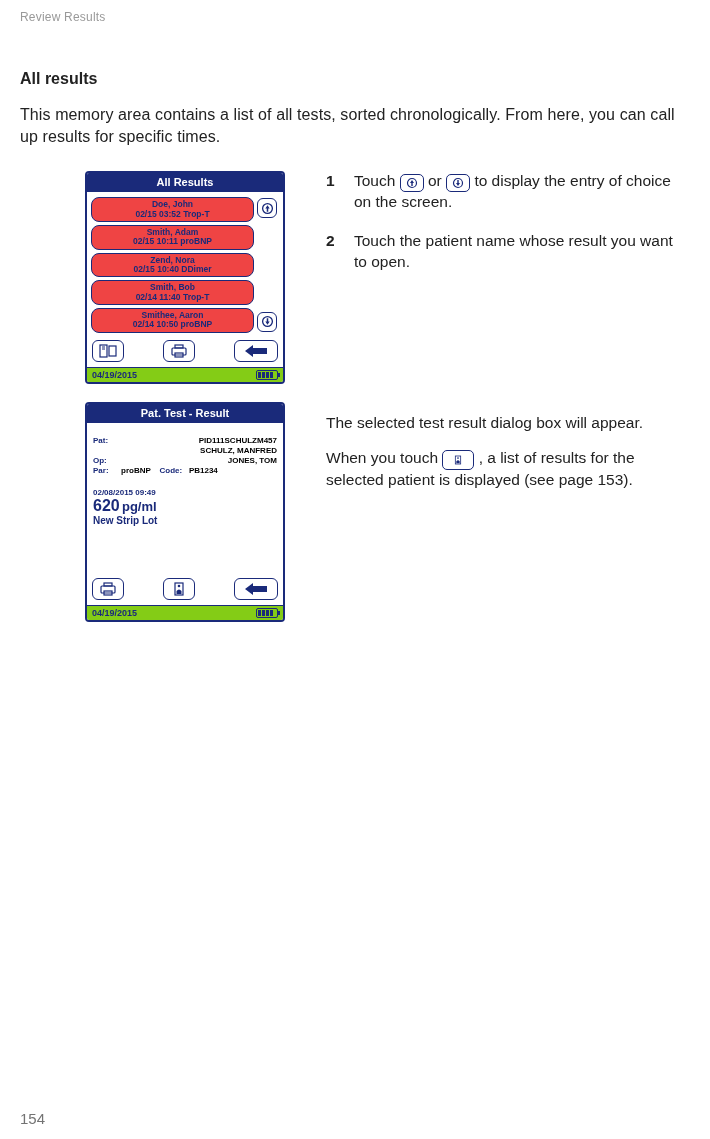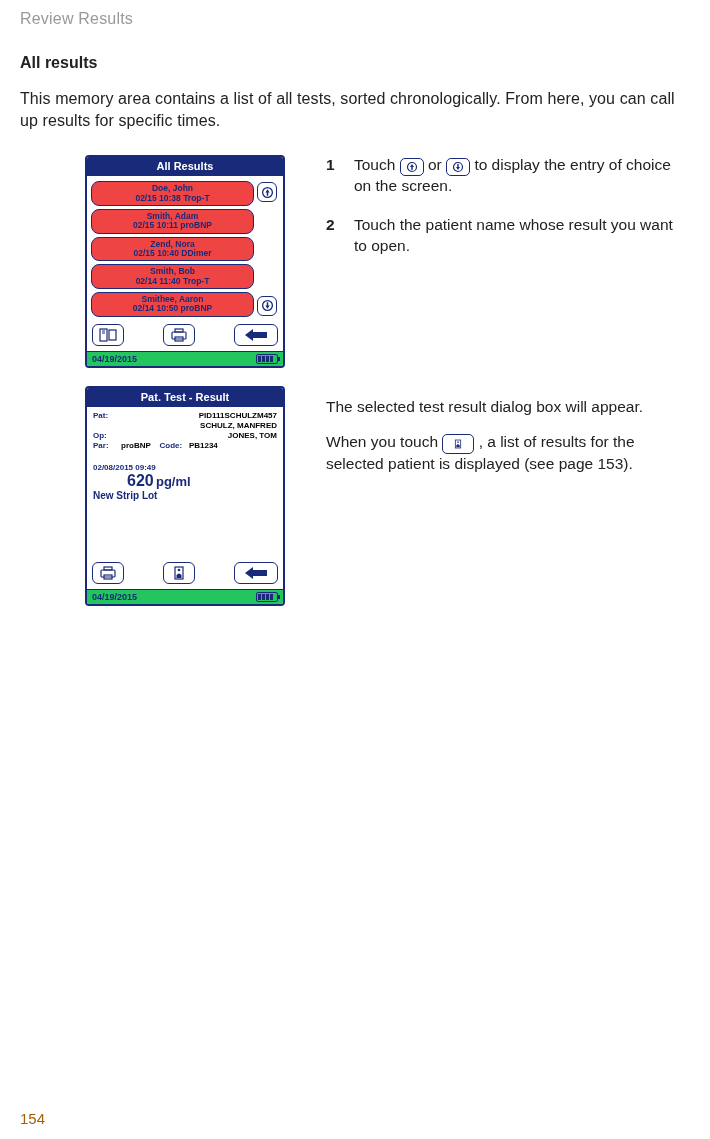--- a/index.html
+++ b/index.html
@@ -6,23 +6,23 @@
   body {
     font-family: Helvetica, Arial, sans-serif;
     width: 710px;
     height: 1139px;
     padding: 10px 20px 20px 20px;
     color: #222;
     position: relative;
   }
   .header-running {
     color: #999;
-    font-size: 16px;
+    font-size: 12px;
     font-weight: 300;
-    margin-bottom: 26px;
+    margin-bottom: 46px;
     letter-spacing: 0.2px;
   }
   .section-title {
     font-size: 16px;
     font-weight: bold;
     margin-bottom: 16px;
   }
   .intro {
     font-size: 16px;
     font-weight: 300;
@@ -150,21 +150,21 @@
     align-items: center;
     justify-content: center;
     background: #fff;
   }
   .bi.small { width: 32px; }
   .bi.back { width: 44px; }
   .bi svg { width: 18px; height: 14px; }
   .bi.back svg { width: 26px; height: 14px; }
 
   .dev-status {
-    background: #22c55e;
+    background: #84cc16;
     display: flex;
     justify-content: space-between;
     align-items: center;
     padding: 2px 5px;
     font-size: 9px;
     font-weight: bold;
     color: #1a2a7a;
     border-top: 1px solid #1a2a7a;
   }
   .batt {
@@ -184,63 +184,63 @@
     right: -3px;
     top: 2px;
     width: 2px;
     height: 4px;
     background: #1a2a7a;
   }
   .batt span { width: 3px; height: 100%; background: #1a2a7a; display:block; }
 
   
   .dev-body2 {
-    padding: 4px 6px;
+    padding: 13px 6px;
     min-height: 152px;
     font-size: 8px;
     font-weight: bold;
     color: #1a2a7a;
   }
   .kv { display: flex; gap: 4px; line-height: 1.25; }
   .kv .k { width: 24px; }
   .kv .v { flex: 1; color:#000;text-align:right; }
   .kv .v2 { flex: 1; color:#000; }
   .center-block { margin-top: 12px; color:#1a2a7a; }
   .ts { font-size: 8px; font-weight: bold; }
-  .val-big { font-size: 16px; font-weight: bold; margin-left: 34px; }
+  .val-big { font-size: 16px; font-weight: bold; }
   .unit { font-size: 13px; font-weight: bold; }
   .lotnote { font-size: 10px; font-weight: bold; }
 
   .page-num {
     position: absolute;
     bottom: 12px;
     left: 20px;
     font-size: 15px;
-    color: #a16207;
+    color: #737373;
   }
 </style>
 </head>
 <body>
 
 <div class="header-running">Review Results</div>
 
 <div class="section-title">All results</div>
 
 <p class="intro">This memory area contains a list of all tests, sorted chronologically. From here, you can call up results for specific times.</p>
 
 <div class="columns">
   <div class="left-col">
 
     <div class="device">
       <div class="dev-title">All Results</div>
       <div class="dev-body">
         <div class="dev-list">
           <div class="dev-item">
             <span class="line1">Doe, John</span>
-            <span class="line2">02/15 10:38 Trop-T</span>
+            <span class="line2">02/15 03:52 Trop-T</span>
           </div>
           <div class="dev-item">
             <span class="line1">Smith, Adam</span>
             <span class="line2">02/15 10:11 proBNP</span>
           </div>
           <div class="dev-item">
             <span class="line1">Zend, Nora</span>
             <span class="line2">02/15 10:40 DDimer</span>
           </div>
           <div class="dev-item">

